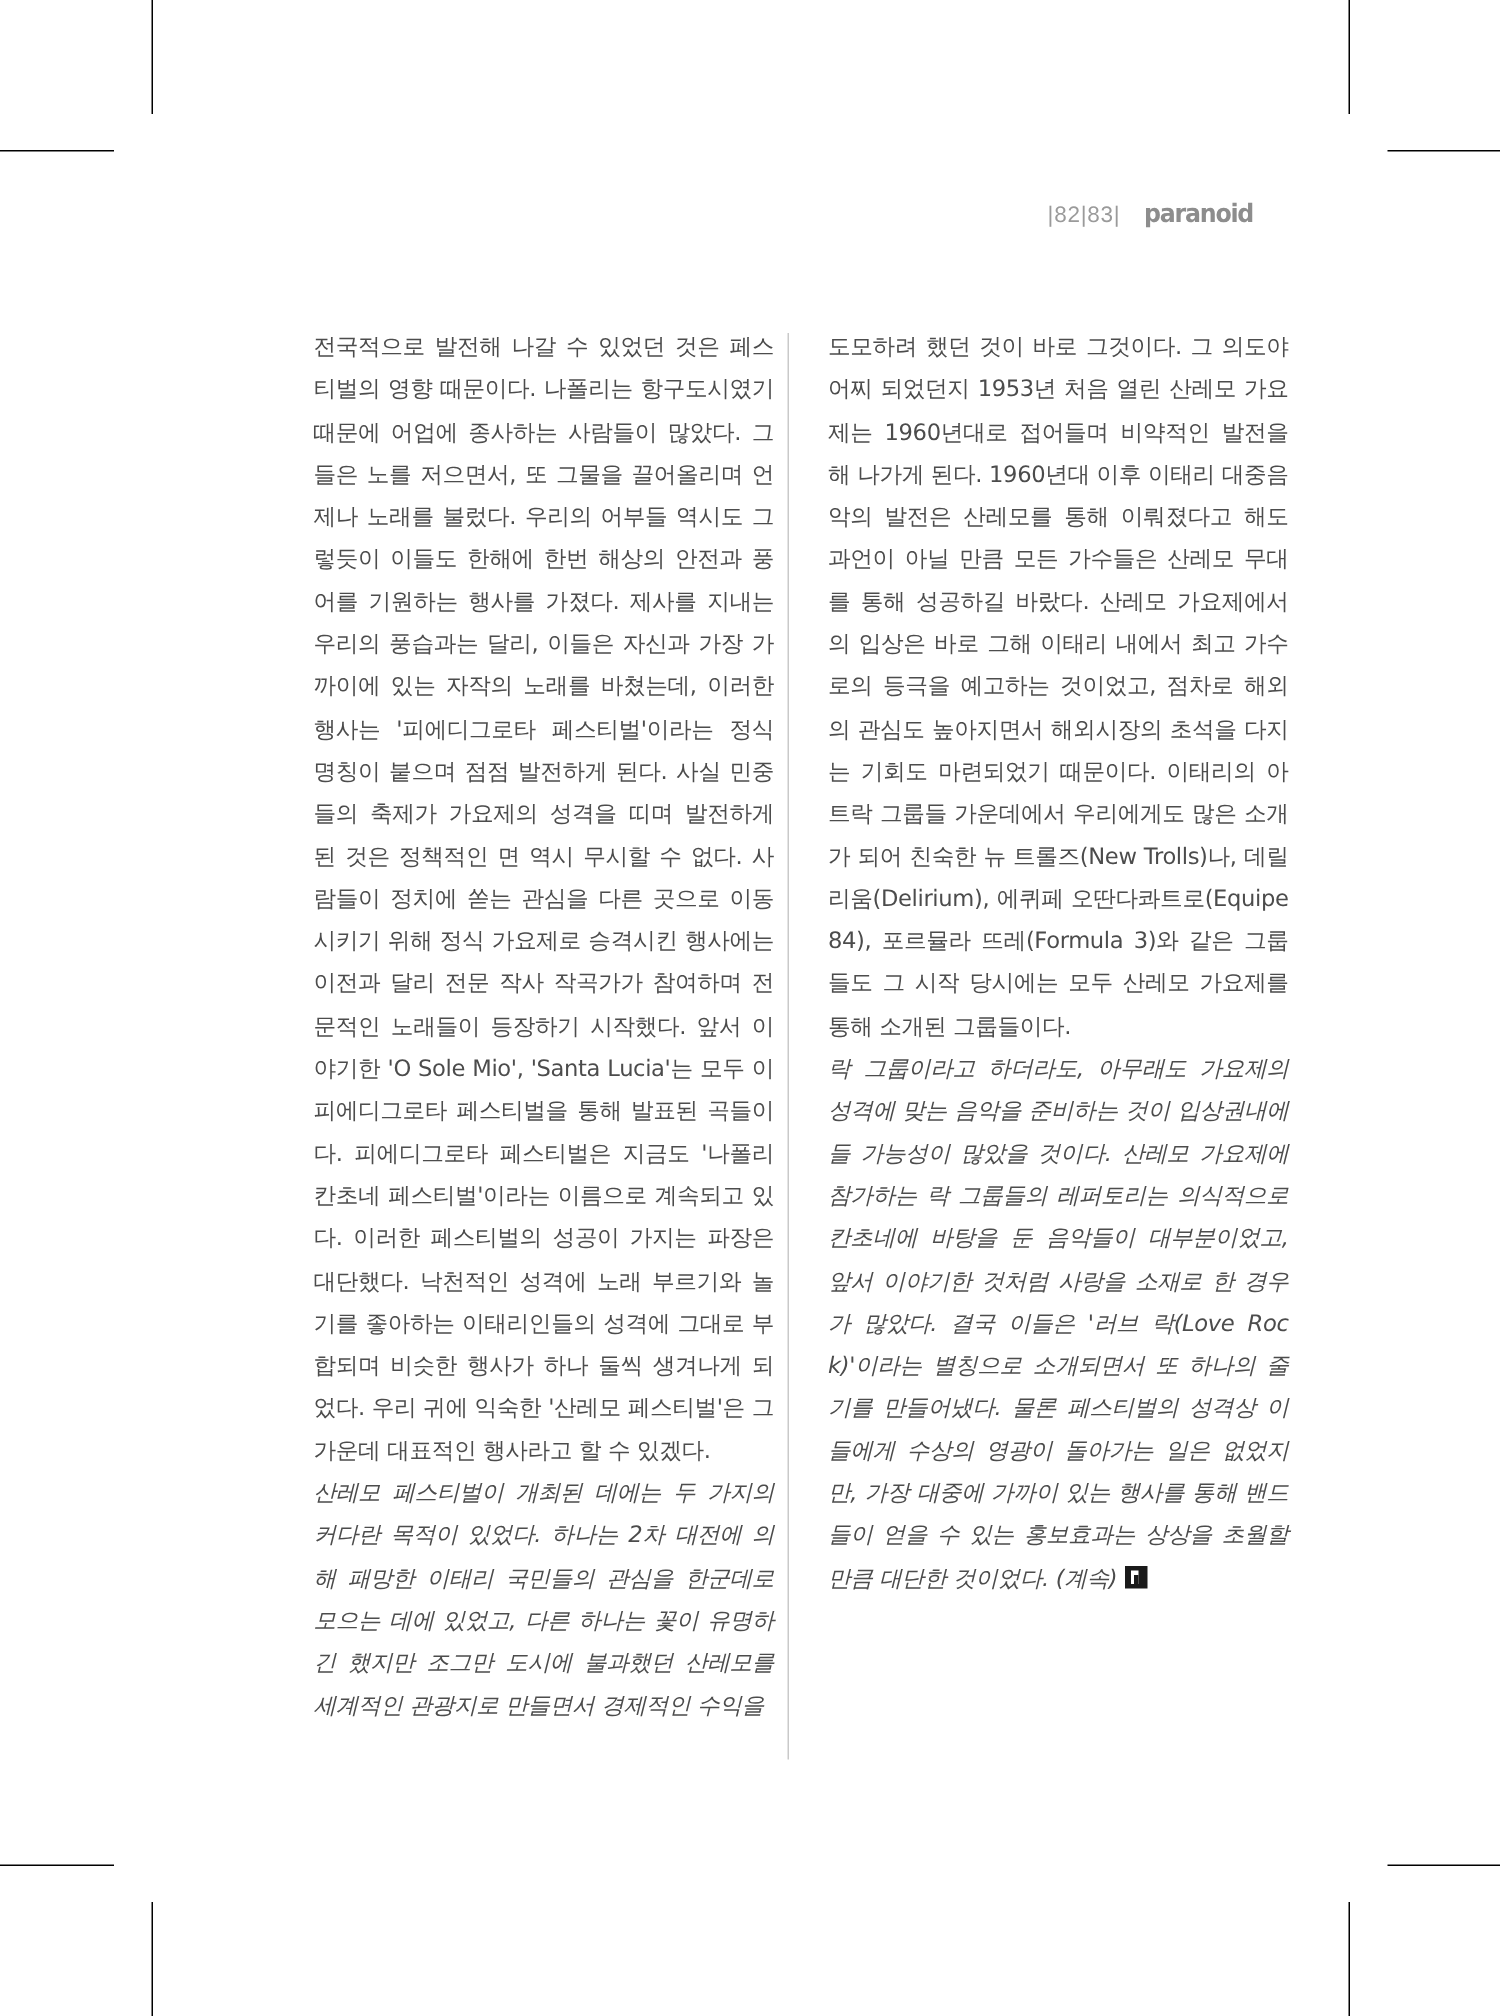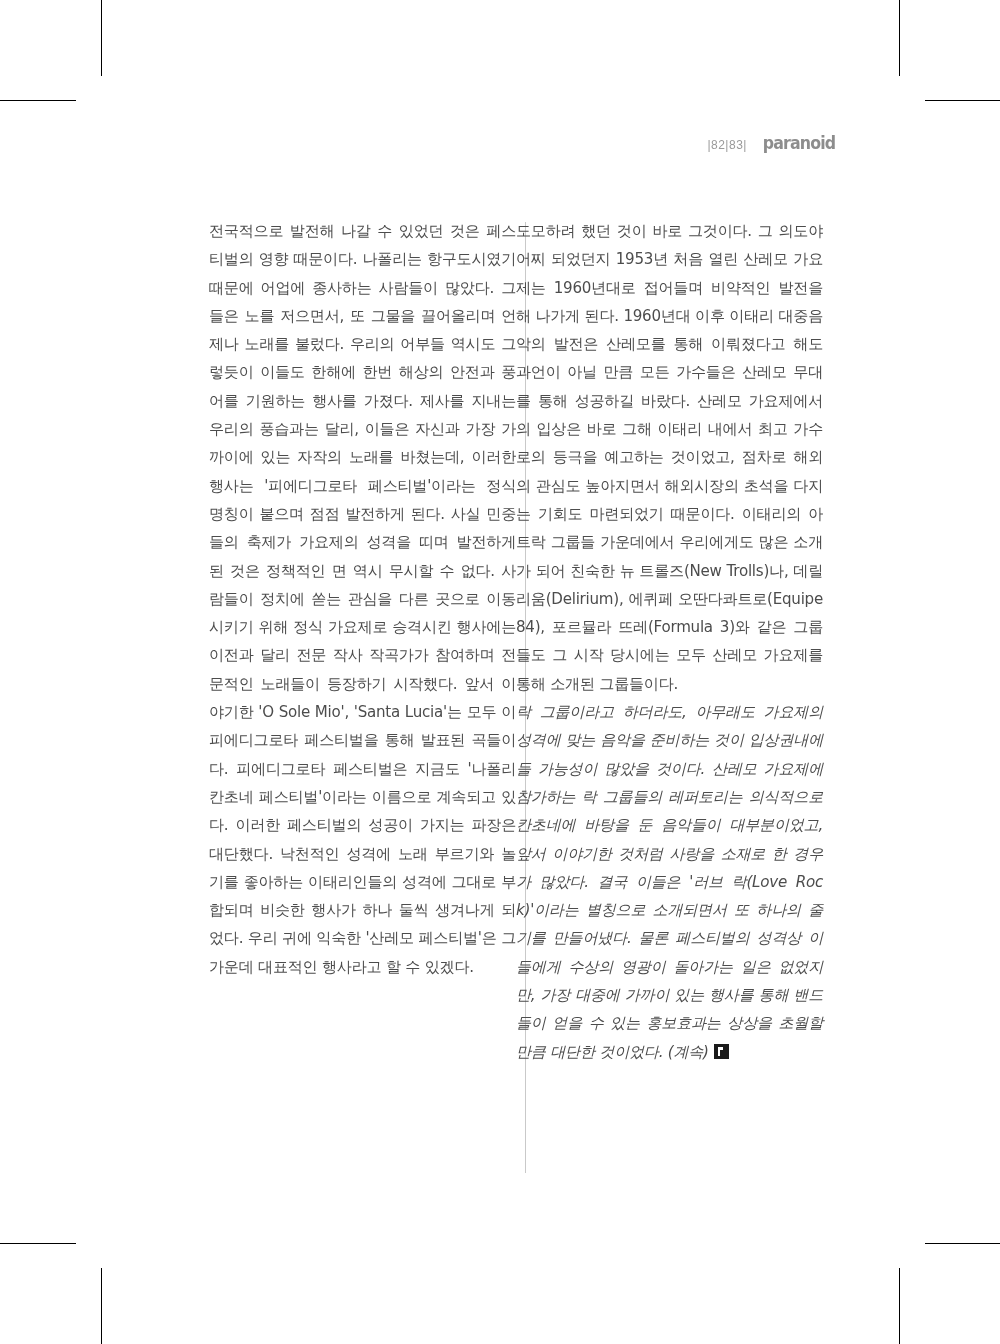--- a/index.html
+++ b/index.html
@@ -37,21 +37,21 @@
   .page-header {
     position: absolute;
     top: 133px;
     right: 162px;
     display: flex;
     align-items: baseline;
     gap: 13px;
     white-space: nowrap;
   }
   .folio {
-    font-size: 12px;
+    font-size: 15px;
     letter-spacing: 0.5px;
     color: #9a9a9a;
     font-family: "Liberation Sans", sans-serif;
   }
   .masthead {
     font-size: 17px;
     font-weight: bold;
     letter-spacing: -0.9px;
     color: #8d8d8d;
     font-family: "DejaVu Sans", sans-serif;
@@ -69,20 +69,21 @@
     background: #c9c9c9;
   }
 
   
   .article {
     position: absolute;
     top: 217px;
     left: 209px;
     width: 650px;
     display: flex;
+    gap: 36px;
   }
   .column {
     width: 307px;
   }
   .para {
     margin: 0;
     font-family: "DejaVu Sans", "Liberation Sans", sans-serif;
     font-size: 15.1px;
     line-height: 28.3px;
     color: #4c4c4c;
@@ -137,20 +138,21 @@
   <span class="folio">|82|83|</span>
   <span class="masthead">paranoid</span>
 </div>
 
 <div class="column-rule"></div>
 
 <div class="article">
 
   <div class="column">
     <p class="para">전국적으로 발전해 나갈 수 있었던 것은 페스티벌의 영향 때문이다. 나폴리는 항구도시였기 때문에 어업에 종사하는 사람들이 많았다. 그들은 노를 저으면서, 또 그물을 끌어올리며 언제나 노래를 불렀다. 우리의 어부들 역시도 그렇듯이 이들도 한해에 한번 해상의 안전과 풍어를 기원하는 행사를 가졌다. 제사를 지내는 우리의 풍습과는 달리, 이들은 자신과 가장 가까이에 있는 자작의 노래를 바쳤는데, 이러한 행사는 '피에디그로타 페스티벌'이라는 정식 명칭이 붙으며 점점 발전하게 된다. 사실 민중들의 축제가 가요제의 성격을 띠며 발전하게 된 것은 정책적인 면 역시 무시할 수 없다. 사람들이 정치에 쏟는 관심을 다른 곳으로 이동시키기 위해 정식 가요제로 승격시킨 행사에는 이전과 달리 전문 작사 작곡가가 참여하며 전문적인 노래들이 등장하기 시작했다. 앞서 이야기한 'O Sole Mio', 'Santa Lucia'는 모두 이 피에디그로타 페스티벌을 통해 발표된 곡들이다. 피에디그로타 페스티벌은 지금도 '나폴리 칸초네 페스티벌'이라는 이름으로 계속되고 있다. 이러한 페스티벌의 성공이 가지는 파장은 대단했다. 낙천적인 성격에 노래 부르기와 놀기를 좋아하는 이태리인들의 성격에 그대로 부합되며 비슷한 행사가 하나 둘씩 생겨나게 되었다. 우리 귀에 익숙한 '산레모 페스티벌'은 그 가운데 대표적인 행사라고 할 수 있겠다.</p>
+    <p class="para">산레모 페스티벌이 개최된 데에는 두 가지의 커다란 목적이 있었다. 하나는 2차 대전에 의해 패망한 이태리 국민들의 관심을 한군데로 모으는 데에 있었고, 다른 하나는 꽃이 유명하긴 했지만 조그만 도시에 불과했던 산레모를 세계적인 관광지로 만들면서 경제적인 수익을</p>
   </div>
 
   <div class="column">
     <p class="para">도모하려 했던 것이 바로 그것이다. 그 의도야 어찌 되었던지 1953년 처음 열린 산레모 가요제는 1960년대로 접어들며 비약적인 발전을 해 나가게 된다. 1960년대 이후 이태리 대중음악의 발전은 산레모를 통해 이뤄졌다고 해도 과언이 아닐 만큼 모든 가수들은 산레모 무대를 통해 성공하길 바랐다. 산레모 가요제에서의 입상은 바로 그해 이태리 내에서 최고 가수로의 등극을 예고하는 것이었고, 점차로 해외의 관심도 높아지면서 해외시장의 초석을 다지는 기회도 마련되었기 때문이다. 이태리의 아트락 그룹들 가운데에서 우리에게도 많은 소개가 되어 친숙한 뉴 트롤즈(New Trolls)나, 데릴리움(Delirium), 에퀴페 오딴다콰트로(Equipe 84), 포르뮬라 뜨레(Formula 3)와 같은 그룹들도 그 시작 당시에는 모두 산레모 가요제를 통해 소개된 그룹들이다.</p>
     <p class="para"><span>락 그룹이라고 하더라도, 아무래도 가요제의 성격에 맞는 음악을 준비하는 것이 입상권내에 들 가능성이 많았을 것이다. 산레모 가요제에 참가하는 락 그룹들의 레퍼토리는 의식적으로 칸초네에 바탕을 둔 음악들이 대부분이었고, 앞서 이야기한 것처럼 사랑을 소재로 한 경우가 많았다. 결국 이들은 '러브 락(Love Rock)'이라는 별칭으로 소개되면서 또 하나의 줄기를 만들어냈다. 물론 페스티벌의 성격상 이들에게 수상의 영광이 돌아가는 일은 없었지만, 가장 대중에 가까이 있는 행사를 통해 밴드들이 얻을 수 있는 홍보효과는 상상을 초월할 만큼 대단한 것이었다. (계속)</span><span class="endmark"></span></p>
   </div>
 
 </div>
 
 </body></html>

